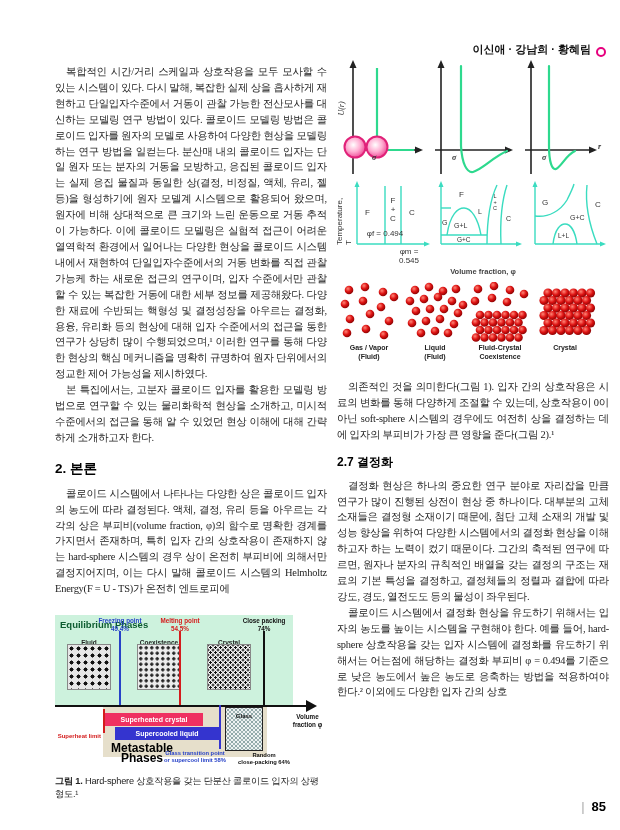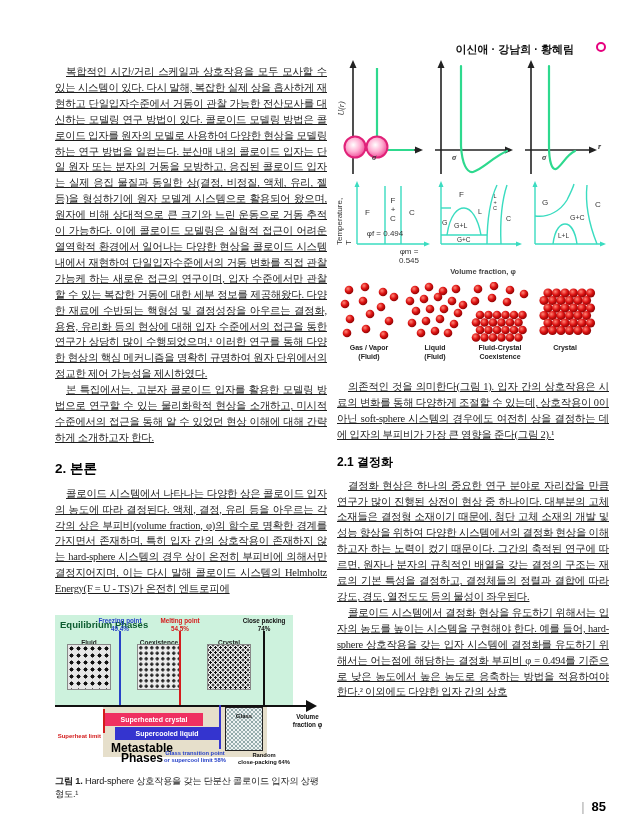--- a/index.html
+++ b/index.html
@@ -1,27 +1,27 @@
 <!DOCTYPE html>
 <html><head>
 <meta charset="utf-8">
 <style>
   html,body{margin:0;padding:0;}
   body{width:620px;height:830px;background:#ffffff;font-family:"Liberation Serif","DejaVu Serif",serif;color:#1c1c1c;}
   .page{position:relative;width:620px;height:830px;background:#ffffff;overflow:hidden;}
 
   
-  .authors{position:absolute;top:42px;right:14px;font-family:"Liberation Sans","DejaVu Sans",sans-serif;font-weight:bold;font-size:11px;color:#111;display:flex;align-items:flex-start;gap:22px;}
+  .authors{position:absolute;top:42px;right:14px;font-family:"Liberation Sans","DejaVu Sans",sans-serif;font-weight:bold;font-size:11px;color:#111;display:flex;align-items:flex-end;gap:5px;}
   .orcid{display:inline-block;width:6px;height:6px;border:2.6px solid #e6007e;border-radius:50%;}
 
   
   .col{position:absolute;width:272px;text-align:justify;font-size:10.4px;line-height:15.9px;letter-spacing:-0.2px;}
   .col-left{left:55px;top:64px;}
   .col-right{left:337px;top:58px;}
-  .col p{margin:0;text-indent:11px;text-decoration:underline;}
+  .col p{margin:0;text-indent:11px;}
   .col h2{font-family:"Liberation Sans","DejaVu Sans",sans-serif;font-size:13.5px;line-height:16px;margin:15px 0 9px 0;letter-spacing:0;color:#000;}
   .col h3{font-family:"Liberation Sans","DejaVu Sans",sans-serif;font-size:12px;line-height:15px;margin:12px 0 8px 0;letter-spacing:0;color:#000;}
   .caption{font-family:"Liberation Sans","DejaVu Sans",sans-serif;font-size:9.2px;line-height:13px;text-align:left;letter-spacing:-0.2px;color:#222;margin-top:4px;}
   .caption b{font-weight:bold;}
   .prewrap{white-space:pre-line;}
 
   
   .fig1{position:relative;width:272px;height:166px;margin-top:8px;font-family:"Liberation Sans","DejaVu Sans",sans-serif;letter-spacing:0;text-align:left;}
   .fig1 span{position:absolute;display:block;}
   .f1-green{position:absolute;left:0;top:10px;width:238px;height:90px;background:#cdf2dd;}
@@ -351,21 +351,21 @@
       <span class="panel-lbl prewrap" style="left:2px;width:60px;">Gas / Vapor
 (Fluid)</span>
       <span class="panel-lbl prewrap" style="left:68px;width:60px;">Liquid
 (Fluid)</span>
       <span class="panel-lbl prewrap" style="left:132px;width:62px;">Fluid-Crystal
 Coexistence</span>
       <span class="panel-lbl prewrap" style="left:198px;width:60px;">Crystal</span>
     </div>
 
     <p style="margin-top:17px;">의존적인 것을 의미한다(그림 1). 입자 간의 상호작용은 시료의 변화를 통해 다양하게 조절할 수 있는데, 상호작용이 0이 아닌 soft-sphere 시스템의 경우에도 여전히 상을 결정하는 데에 입자의 부피비가 가장 큰 영향을 준다(그림 2).¹</p>
-    <h3>2.1 결정화</h3>
+    <h3>2.7 결정화</h3>
     <p>결정화 현상은 하나의 중요한 연구 분야로 자리잡을 만큼 연구가 많이 진행된 상전이 현상 중 하나이다. 대부분의 고체 소재들은 결정형 소재이기 때문에, 첨단 고체 소재의 개발 및 성능 향상을 위하여 다양한 시스템에서의 결정화 현상을 이해하고자 하는 노력이 컸기 때문이다. 그간의 축적된 연구에 따르면, 원자나 분자의 규칙적인 배열을 갖는 결정의 구조는 재료의 기본 특성을 결정하고, 결정체들의 정렬과 결합에 따라 강도, 경도, 열전도도 등의 물성이 좌우된다.</p>
     <p>콜로이드 시스템에서 결정화 현상을 유도하기 위해서는 입자의 농도를 높이는 시스템을 구현해야 한다. 예를 들어, hard-sphere 상호작용을 갖는 입자 시스템에 결정화를 유도하기 위해서는 어는점에 해당하는 결정화 부피비 φ = 0.494를 기준으로 낮은 농도에서 높은 농도로 응축하는 방법을 적용하여야 한다.² 이외에도 다양한 입자 간의 상호</p>
   </div>
 
   <div class="footer">
     <span class="sep">|</span>
     <span class="pagenum">85</span>
   </div>
 
 </div>

